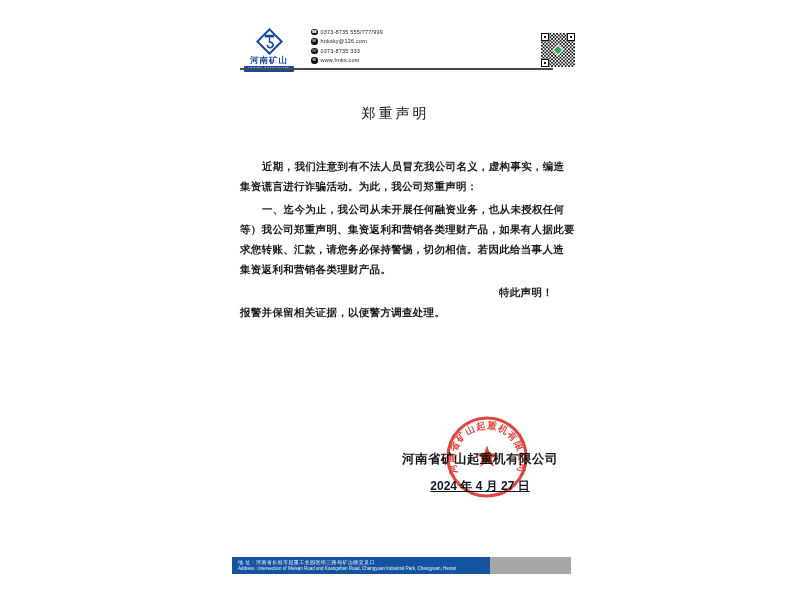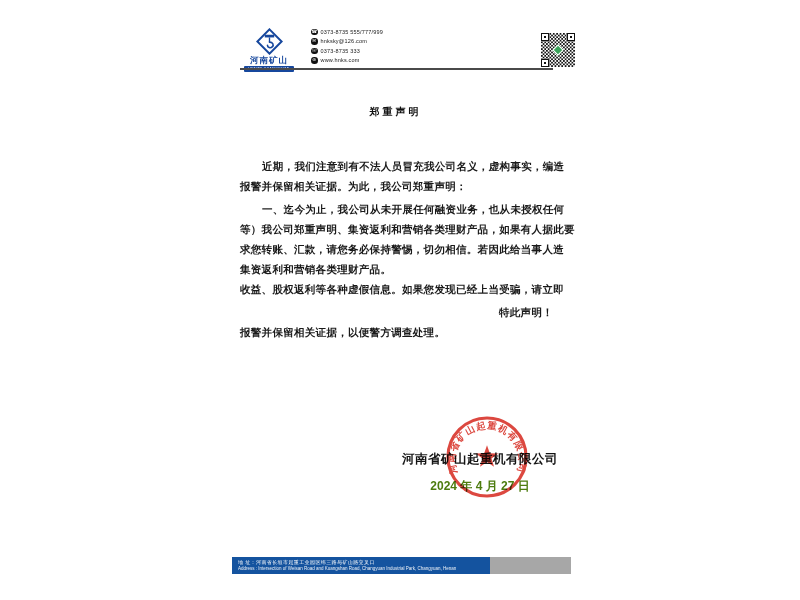--- a/index.html
+++ b/index.html
@@ -25,31 +25,31 @@
   .qr .finder{position:absolute;width:8px;height:8px;border:1.6px solid #111;background:#fff;box-sizing:border-box;}
   .qr .finder::after{content:"";position:absolute;left:1.5px;top:1.5px;width:2.5px;height:2.5px;background:#111;}
   .qr .f-tl{left:0;top:0}.qr .f-tr{right:0;top:0}.qr .f-bl{left:0;bottom:0}
   .qr .center-logo{position:absolute;left:13px;top:13px;width:8px;height:8px;background:#3aa35a;
       border:1px solid #fff;transform:rotate(45deg);box-sizing:border-box;}
 
   .header-rule{position:absolute;left:240px;top:68px;width:313px;height:2px;background:#4a4a4a;}
 
   
   .doc-title{position:absolute;left:240px;top:105px;width:311px;text-align:center;
-             font-size:10px;font-weight:700;letter-spacing:3px;color:#111;}
+             font-size:14px;font-weight:400;letter-spacing:3px;color:#111;}
   .doc-body{position:absolute;left:240px;top:156px;width:313px;}
   .body-line{font-size:10.5px;font-weight:600;line-height:20px;letter-spacing:.3px;
              color:#191919;white-space:nowrap;}
   .body-line.indent{text-indent:22px;margin-top:3px;text-align:right;}
   .body-line.indent:first-child{margin-top:0;}
 
   .sig-company{position:absolute;left:402px;top:451px;width:156px;text-align:center;
                font-size:12.5px;font-weight:700;letter-spacing:.5px;color:#141414;z-index:2;}
   .sig-date{position:absolute;left:402px;top:478px;width:156px;text-align:center;
-            font-size:12px;font-weight:600;color:#4d7c0f;z-index:2;}
+            font-size:12px;font-weight:600;color:#0f172a;z-index:2;text-decoration:underline;}
 
   .seal{position:absolute;left:441px;top:411px;width:92px;height:92px;z-index:3;
         mix-blend-mode:multiply;opacity:.85;}
 
   
   .footer-blue{position:absolute;left:232px;top:557px;width:258px;height:17px;
                background:#14539f;color:#fff;padding:2px 0 0 6px;box-sizing:border-box;overflow:hidden;}
   .footer-cn{font-size:5px;line-height:7px;letter-spacing:.4px;white-space:nowrap;}
   .footer-en{font-size:4.5px;line-height:6px;opacity:.92;white-space:nowrap;}
   .footer-gray{position:absolute;left:490px;top:557px;width:81px;height:17px;background:#a7a7a7;}
@@ -94,26 +94,25 @@
     <span class="finder f-tr"></span>
     <span class="finder f-bl"></span>
     <span class="center-logo"></span>
   </div>
 
   <div class="header-rule"></div>
 
   <div class="doc-title">郑重声明</div>
   <div class="doc-body">
       <div class="body-line indent">近期，我们注意到有不法人员冒充我公司名义，虚构事实，编造</div>
-      <div class="body-line">报警并保留相关证据。为此，我公司郑重声明：</div>
+      <div class="body-line">集资谎言进行诈骗活动。为此，我公司郑重声明：</div>
       <div class="body-line indent">一、迄今为止，我公司从未开展任何融资业务，也从未授权任何</div>
       <div class="body-line">等）我公司郑重声明、集资返利和营销各类理财产品，如果有人据此要</div>
       <div class="body-line">求您转账、汇款，请您务必保持警惕，切勿相信。若因此给当事人造</div>
       <div class="body-line">集资返利和营销各类理财产品。</div>
-      <div class="body-line">收益、股权返利等各种虚假信息。如果您发现已经上当受骗，请立即</div>
       <div class="body-line indent">特此声明！</div>
       <div class="body-line">报警并保留相关证据，以便警方调查处理。</div>
     </div>
 
   <div class="sig-company">河南省矿山起重机有限公司</div>
   <div class="sig-date">2024 年 4 月 27 日</div>
 
   <svg class="seal" viewBox="0 0 132 132">
     <circle cx="66" cy="66" r="56" fill="none" stroke="#d6281e" stroke-width="4.5"></circle>
     <polygon points="66,49 70,60.6 82.3,60.9 72.5,68.3 76.1,80.1 66,73 55.9,80.1 59.5,68.3 49.7,60.9 62,60.6" fill="#d6281e"></polygon>

